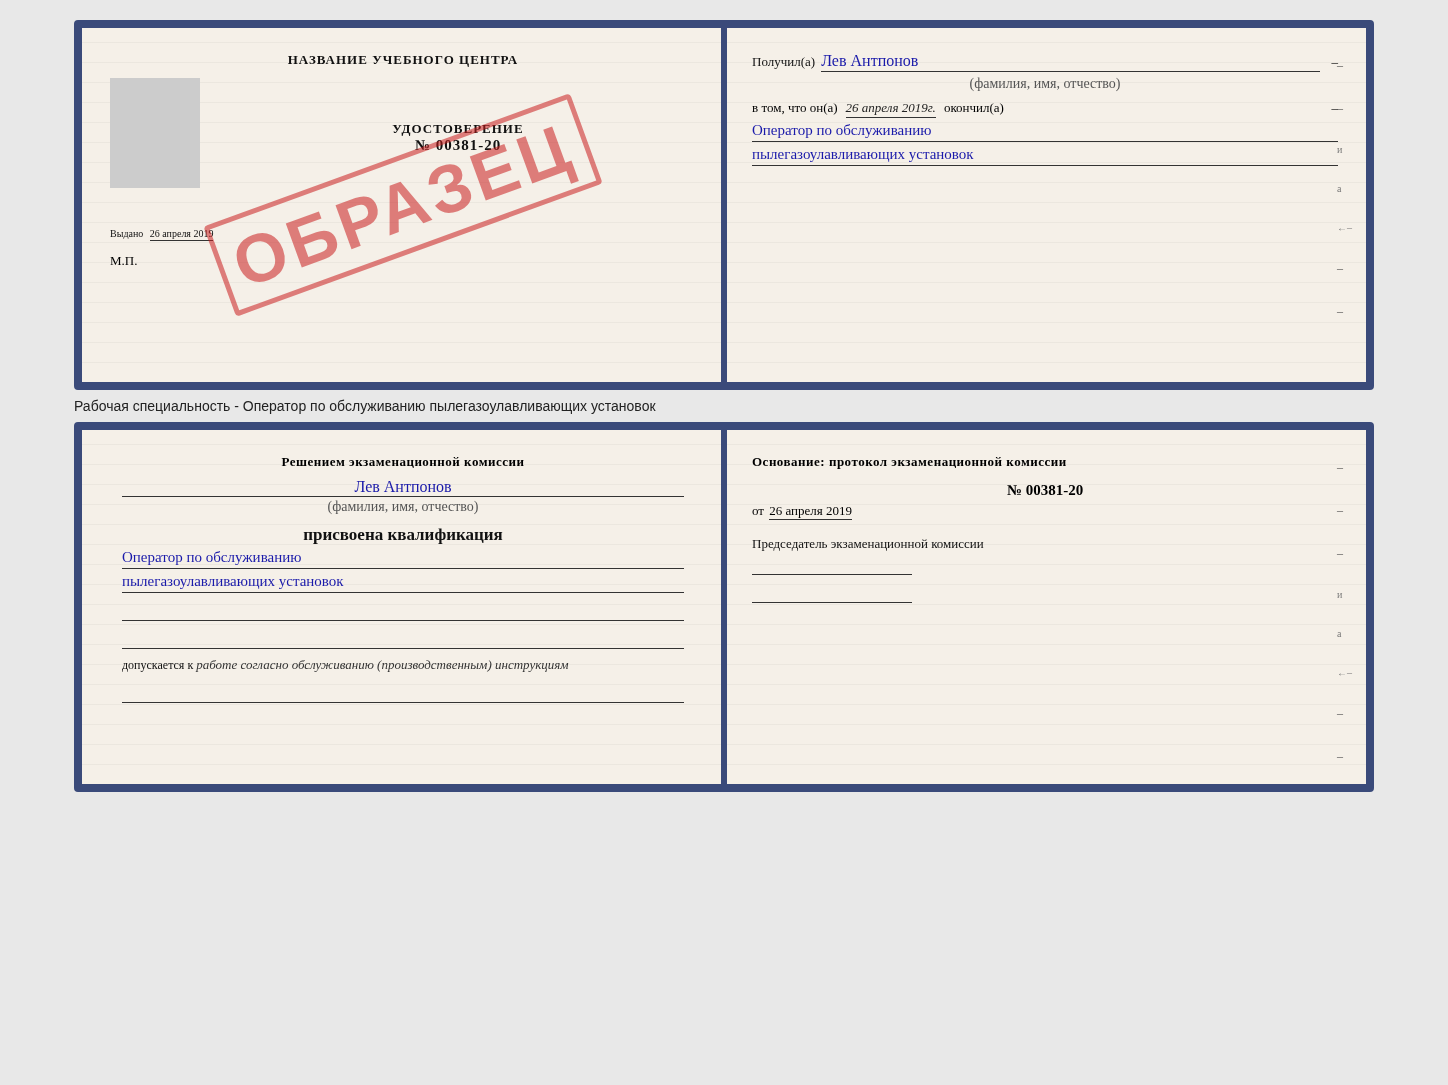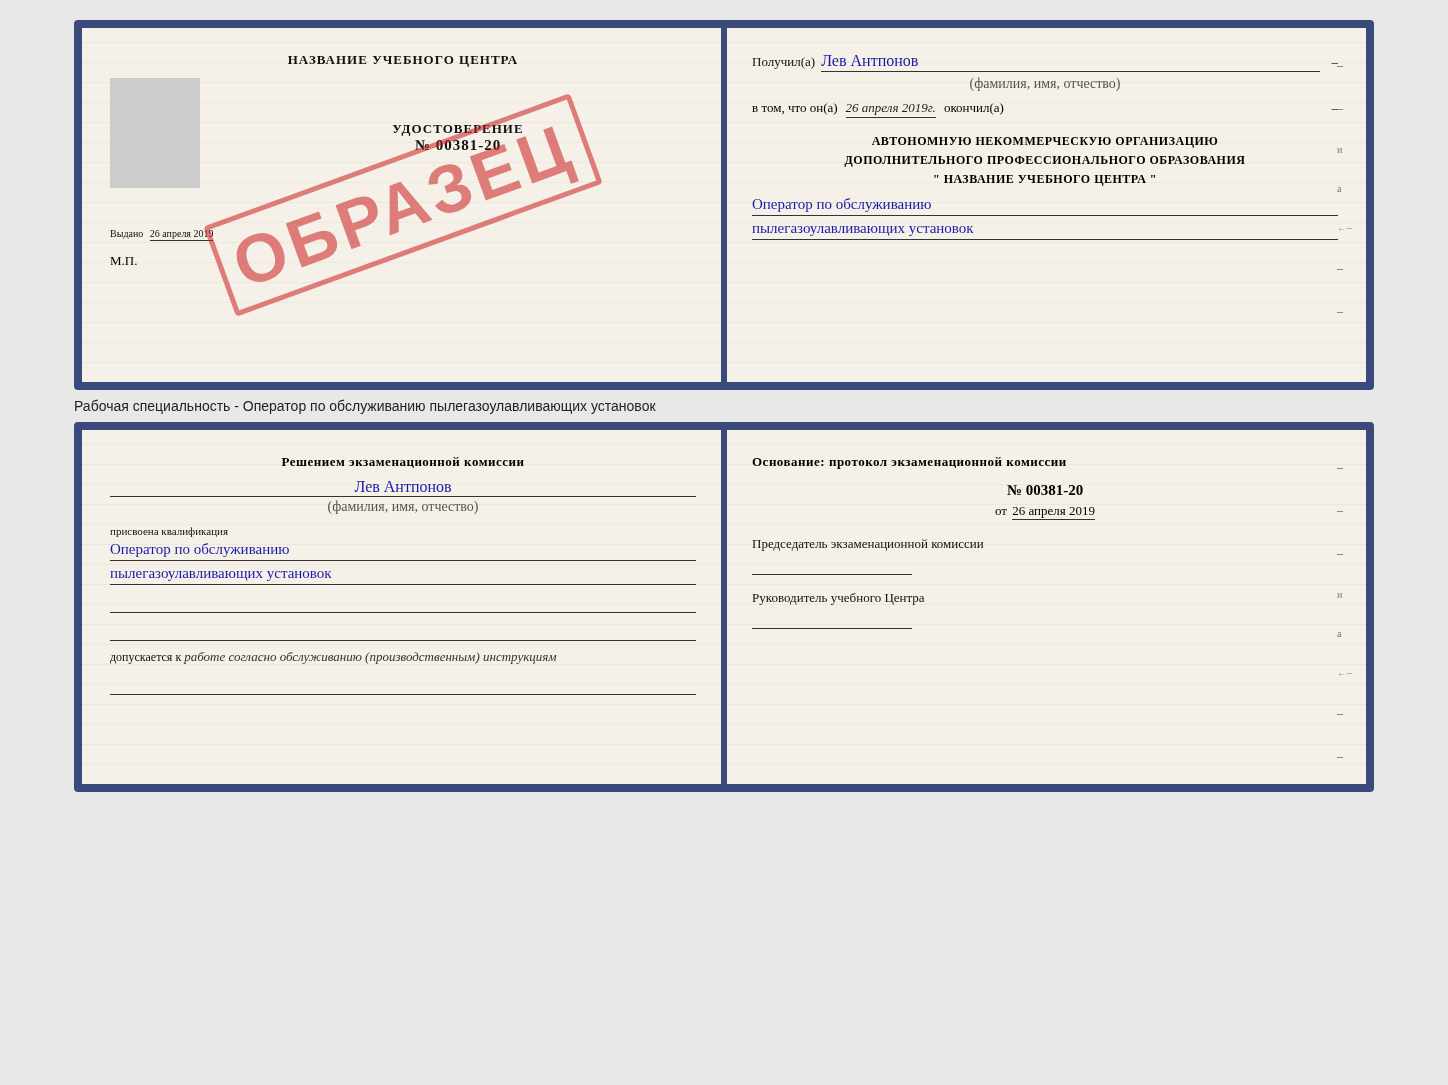--- a/index.html
+++ b/index.html
@@ -244,21 +244,21 @@
       top: 0;
       bottom: 0;
       width: 6px;
       background: #3a4a7a;
       transform: translateX(-50%);
       z-index: 5;
     }
 
     .qual-left {
       width: 50%;
-      padding: 24px 28px;
+      padding: 24px 40px;
       background: #f5f0e8;
       background-image: repeating-linear-gradient(
         0deg,
         transparent,
         transparent 19px,
         rgba(0,0,0,0.04) 19px,
         rgba(0,0,0,0.04) 20px
       );
     }
 
@@ -287,24 +287,25 @@
       font-family: 'Segoe Script', 'Comic Sans MS', cursive;
       font-size: 16px;
       color: #1a1aaa;
       text-align: center;
       border-bottom: 1px solid #333;
       display: block;
       margin-bottom: 2px;
     }
 
     .assigned-label {
-      text-align: left;
-      font-size: 11px;
+      text-align: center;
+      font-size: 17px;
       margin: 10px 0 4px;
       color: #111;
+      font-weight: bold;
     }
 
     .qual-profession {
       font-family: 'Segoe Script', 'Comic Sans MS', cursive;
       font-size: 15px;
       color: #1a1aaa;
       border-bottom: 1px solid #333;
       display: block;
       margin-top: 4px;
       padding-bottom: 2px;
@@ -338,21 +339,21 @@
     }
 
     .protocol-number {
       text-align: center;
       font-size: 15px;
       font-weight: bold;
       margin: 8px 0 4px;
     }
 
     .protocol-date {
-      text-align: center;
+      text-align: left;
       font-size: 13px;
       margin-bottom: 16px;
     }
 
     .chairman-label {
       font-size: 13px;
       margin: 14px 0 4px;
       color: #111;
       line-height: 1.4;
     }
@@ -404,25 +405,20 @@
       </div>
       <span class="fio-label">(фамилия, имя, отчество)</span>
 
       <div class="completed-line">
         <span>в том, что он(а)</span>
         <span class="date-handwritten">26 апреля 2019г.</span>
         <span>окончил(а)</span>
         <span style="margin-left:auto;">–</span>
       </div>
 
-      <div class="org-block">
-        <div>АВТОНОМНУЮ НЕКОММЕРЧЕСКУЮ ОРГАНИЗАЦИЮ</div>
-        <div>ДОПОЛНИТЕЛЬНОГО ПРОФЕССИОНАЛЬНОГО ОБРАЗОВАНИЯ</div>
-        <div>" НАЗВАНИЕ УЧЕБНОГО ЦЕНТРА "</div>
-      </div>
 
       <div style="position:absolute; right:14px; top:30px; display:flex; flex-direction:column; gap:28px;">
         <span style="font-size:12px; color:#555;">–</span>
         <span style="font-size:12px; color:#555;">–</span>
         <span style="font-size:10px; color:#777;">и</span>
         <span style="font-size:10px; color:#777;">а</span>
         <span style="font-size:10px; color:#777;">←–</span>
         <span style="font-size:12px; color:#555;">–</span>
         <span style="font-size:12px; color:#555;">–</span>
       </div>
@@ -465,21 +461,20 @@
       <div class="protocol-number">№ 00381-20</div>
 
       <div class="protocol-date">
         <span>от</span>
         <span style="border-bottom:1px solid #333; padding-bottom:1px; margin-left:2px;">26 апреля 2019</span>
       </div>
 
       <div class="chairman-label">Председатель экзаменационной комиссии</div>
       <span class="signature-line"></span>
 
-      <div class="chairman-label" style="margin-top:14px;">Руководитель учебного Центра</div>
       <span class="signature-line"></span>
 
       <div style="position:absolute; right:14px; top:30px; display:flex; flex-direction:column; gap:28px;">
         <span style="font-size:12px; color:#555;">–</span>
         <span style="font-size:12px; color:#555;">–</span>
         <span style="font-size:12px; color:#555;">–</span>
         <span style="font-size:10px; color:#777;">и</span>
         <span style="font-size:10px; color:#777;">а</span>
         <span style="font-size:10px; color:#777;">←–</span>
         <span style="font-size:12px; color:#555;">–</span>

